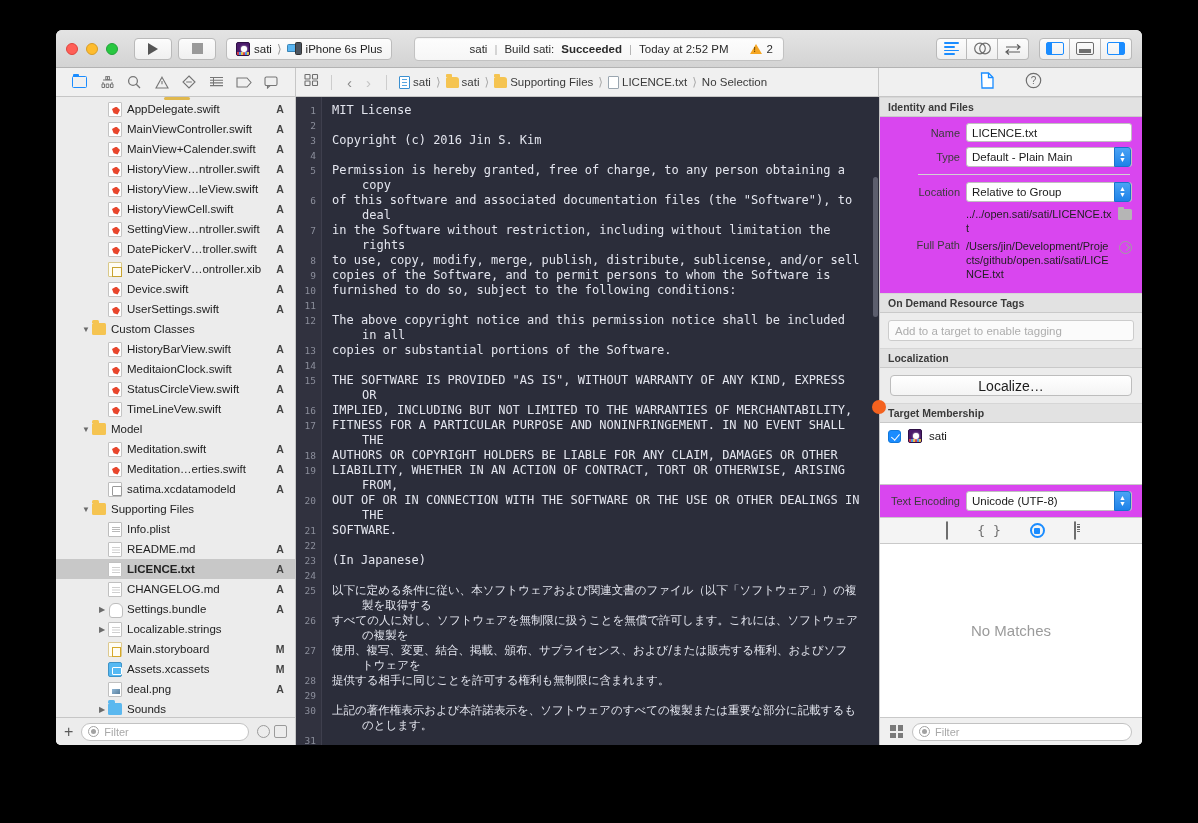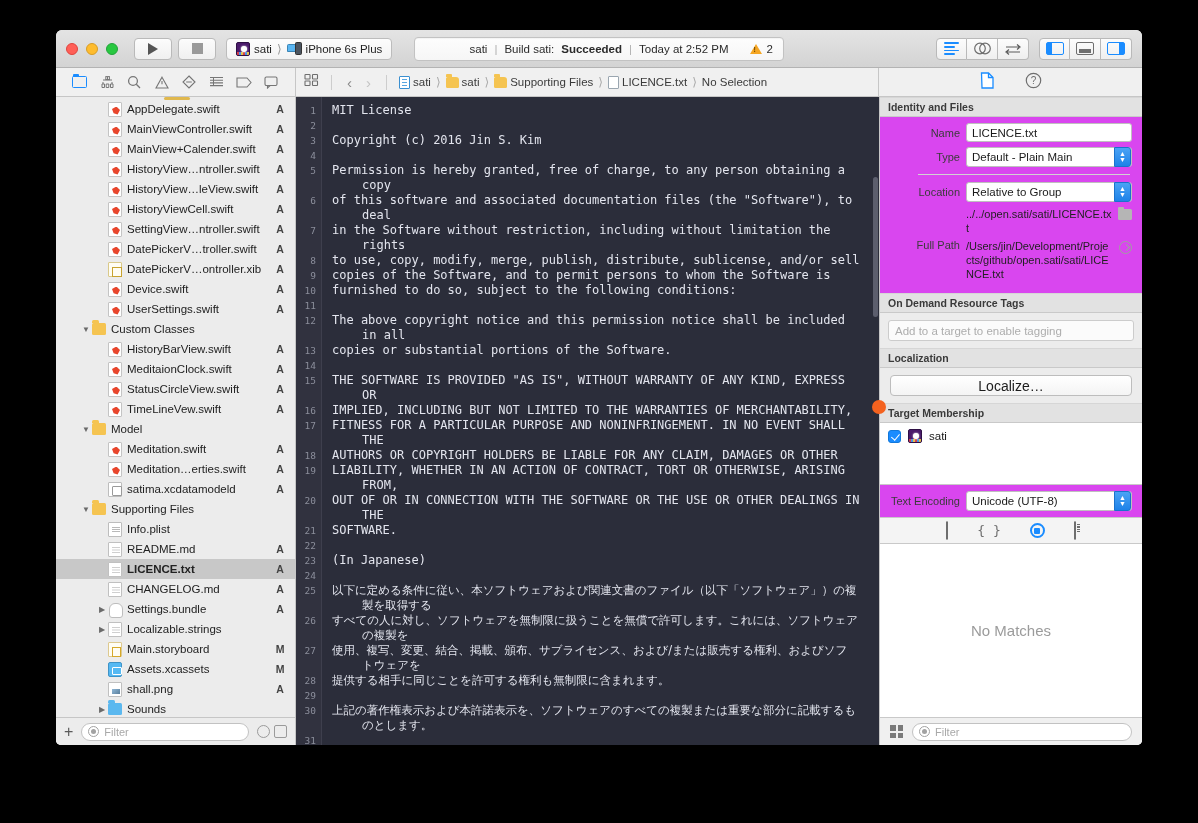--- a/index.html
+++ b/index.html
@@ -661,21 +661,21 @@
             <span style="width:40px;flex:0 0 40px"></span>
             <span class="tw"></span>
             <span class="ico xcassets"></span>
             <span class="nm">Assets.xcassets</span>
             <span class="st">M</span>
           </div>
           <div class="row">
             <span style="width:40px;flex:0 0 40px"></span>
             <span class="tw"></span>
             <span class="ico png"></span>
-            <span class="nm">shall.png</span>
+            <span class="nm">deal.png</span>
             <span class="st">A</span>
           </div>
           <div class="row">
             <span style="width:40px;flex:0 0 40px"></span>
             <span class="tw">▶</span>
             <span class="ico folderblue"></span>
             <span class="nm">Sounds</span>
             <span class="st"></span>
           </div>
         </div>

